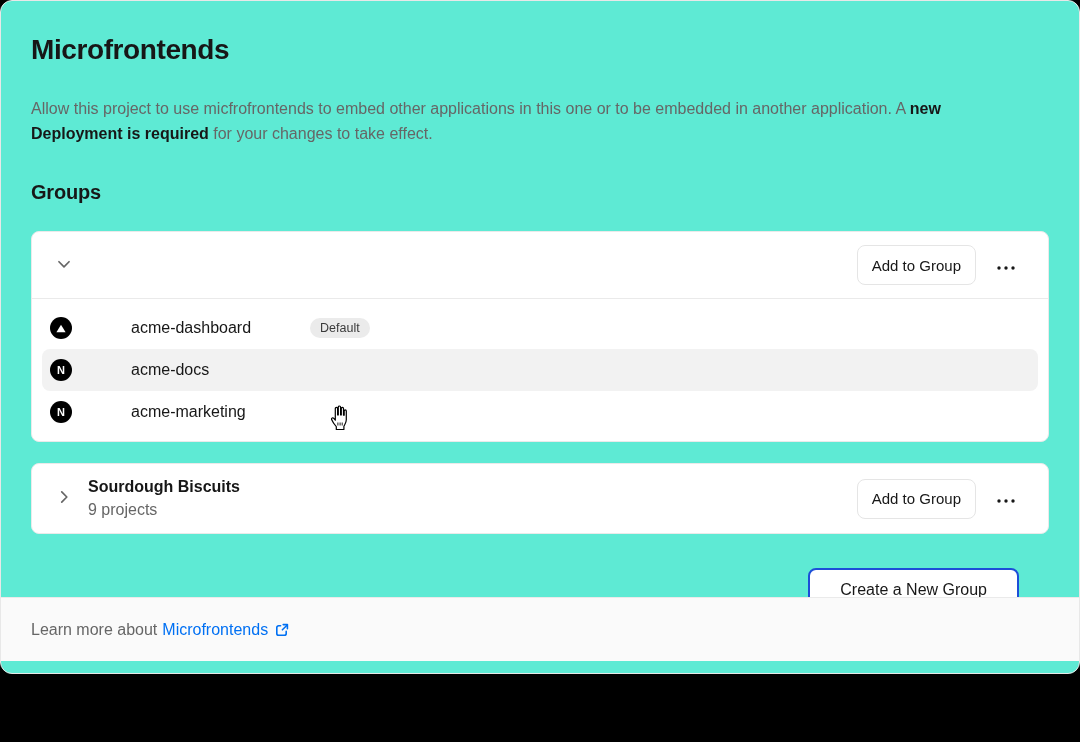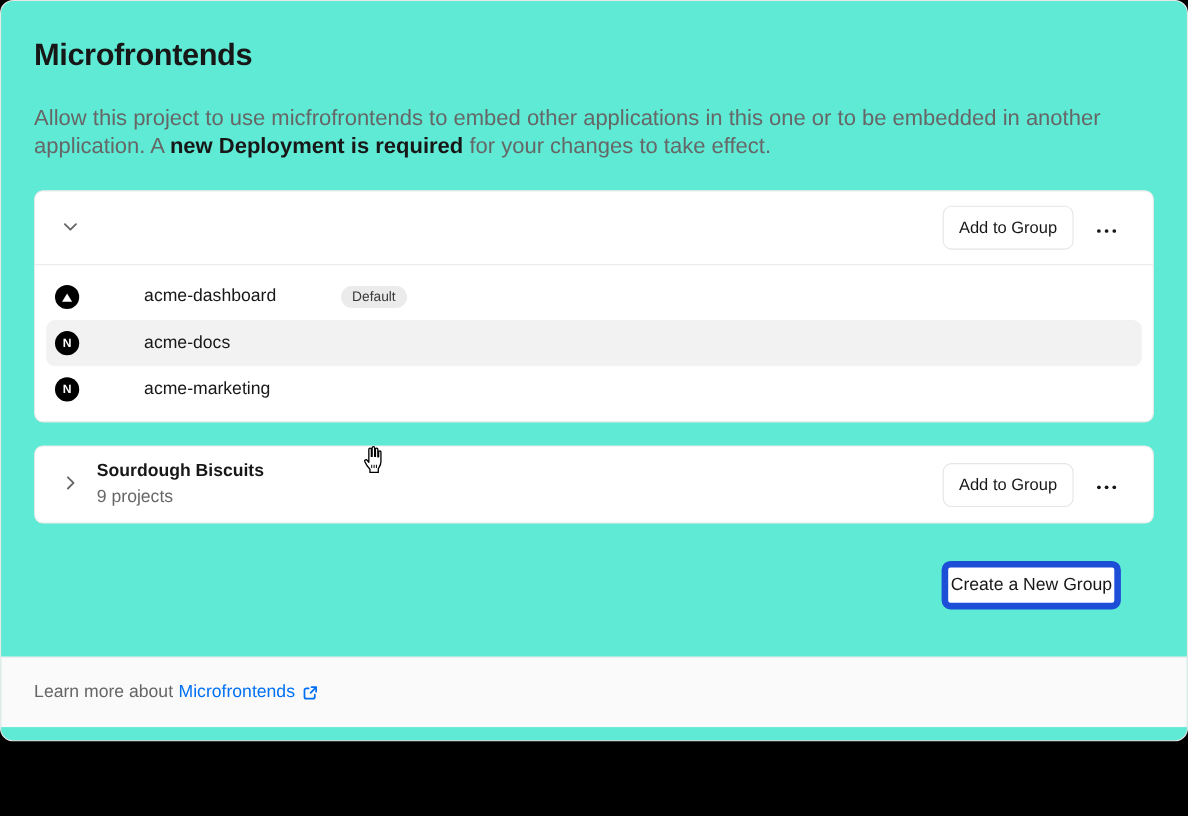--- a/index.html
+++ b/index.html
@@ -8,21 +8,21 @@
 
   .card {
     position:relative; width:1080px; height:674px;
     background:#5eead4; border:1px solid #e8e8e8; border-radius:12px;
     overflow:hidden; color:#171717;
   }
   .content { padding:30px 30px 0 30px; }
 
   .page-title { font-size:28px; font-weight:700; letter-spacing:-0.4px; margin:3px 0 0 0; color:#171717; }
 
-  .desc { margin:30px 0 0 0; font-size:20px; line-height:25px; color:#666; max-width:1000px; }
+  .desc { margin:30px 0 0 0; font-size:16px; line-height:25px; color:#666; max-width:1000px; }
   .desc b { color:#171717; font-weight:700; }
 
   .groups-heading { font-size:20px; font-weight:700; letter-spacing:-0.2px; margin:35px 0 0 0; color:#171717; }
 
   .group-card {
     border:1px solid #eaeaea; border-radius:8px; background:#fff;
   }
   .group-card.first { margin-top:27px; }
   .group-card.second { margin-top:21px; }
 
@@ -51,21 +51,21 @@
   .proj-icon { width:22px; height:22px; border-radius:50%; background:#000; flex:none;
     display:flex; align-items:center; justify-content:center; }
   .proj-icon svg { display:block; }
   .proj-icon .n-letter { color:#fff; font-size:11px; font-weight:700; line-height:1; }
   .proj-name { margin-left:11px; font-size:16px; color:#171717; }
   .proj-badge { margin-left:11px; background:#ebebeb; color:#3a3a3a; border-radius:999px;
     padding:4px 10px; font-size:12.5px; font-weight:400; line-height:1; }
 
   .create-row { display:flex; justify-content:flex-end; padding:34px 30px 0 30px; }
   .create-btn {
-    height:44px; padding:0 2px; background:#fff; border:6px solid #1d4ed8; border-radius:8px;
+    height:44px; padding:0 30px; background:#fff; border:2px solid #1d4ed8; border-radius:8px;
     font-family:inherit; font-size:16px; font-weight:500; color:#171717; cursor:pointer;
   }
 
   .footer {
     position:absolute; left:0; right:0; bottom:12px; height:64px;
     background:#fafafa; border-top:1px solid #eaeaea;
     display:flex; align-items:center; padding:0 30px; font-size:16px; color:#666;
   }
   .footer-link { color:#0070f3; text-decoration:none; margin-left:5px; display:inline-flex; align-items:center; }
   .ext-icon { margin-left:6px; display:inline-flex; }
@@ -75,20 +75,21 @@
 </head>
 <body>
 
 <div class="card">
   <div class="content">
 
     <h1 class="page-title">Microfrontends</h1>
 
     <p class="desc"><span>Allow this project to use micfrofrontends to embed other applications in this one or to be embedded in another application. A </span><b>new Deployment is required</b><span> for your changes to take effect.</span></p>
 
+    <h2 class="groups-heading">Groups</h2>
 
     <div class="group-card first">
       <div class="group-header">
         <button class="chev-btn">
           <span>
             <svg width="18" height="18" viewBox="0 0 16 16" fill="none">
                 <path d="M3.5 6l4.5 4.5L12.5 6" stroke="#666" stroke-width="1.5" stroke-linecap="round" stroke-linejoin="round"></path>
               </svg>
           </span>
         </button>

